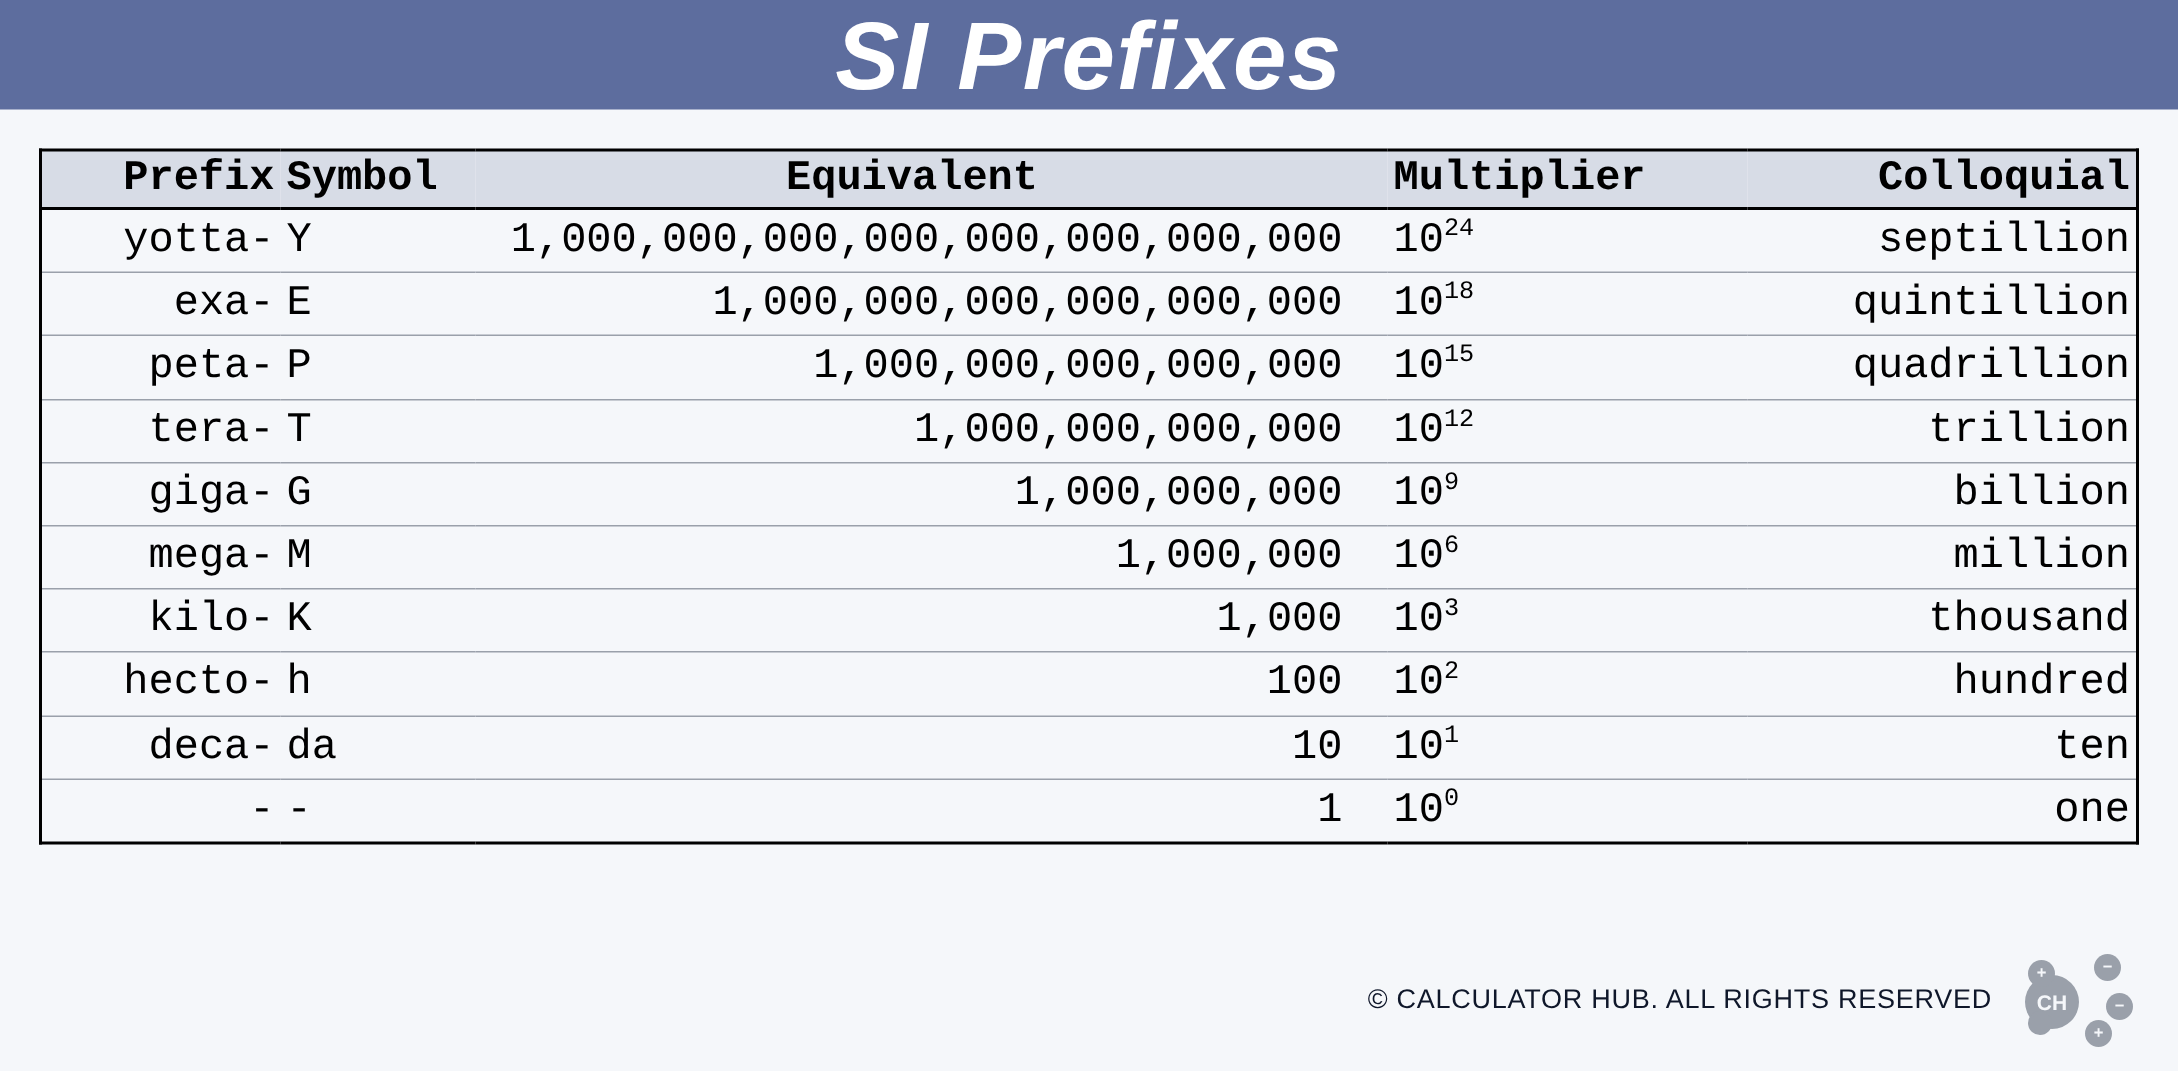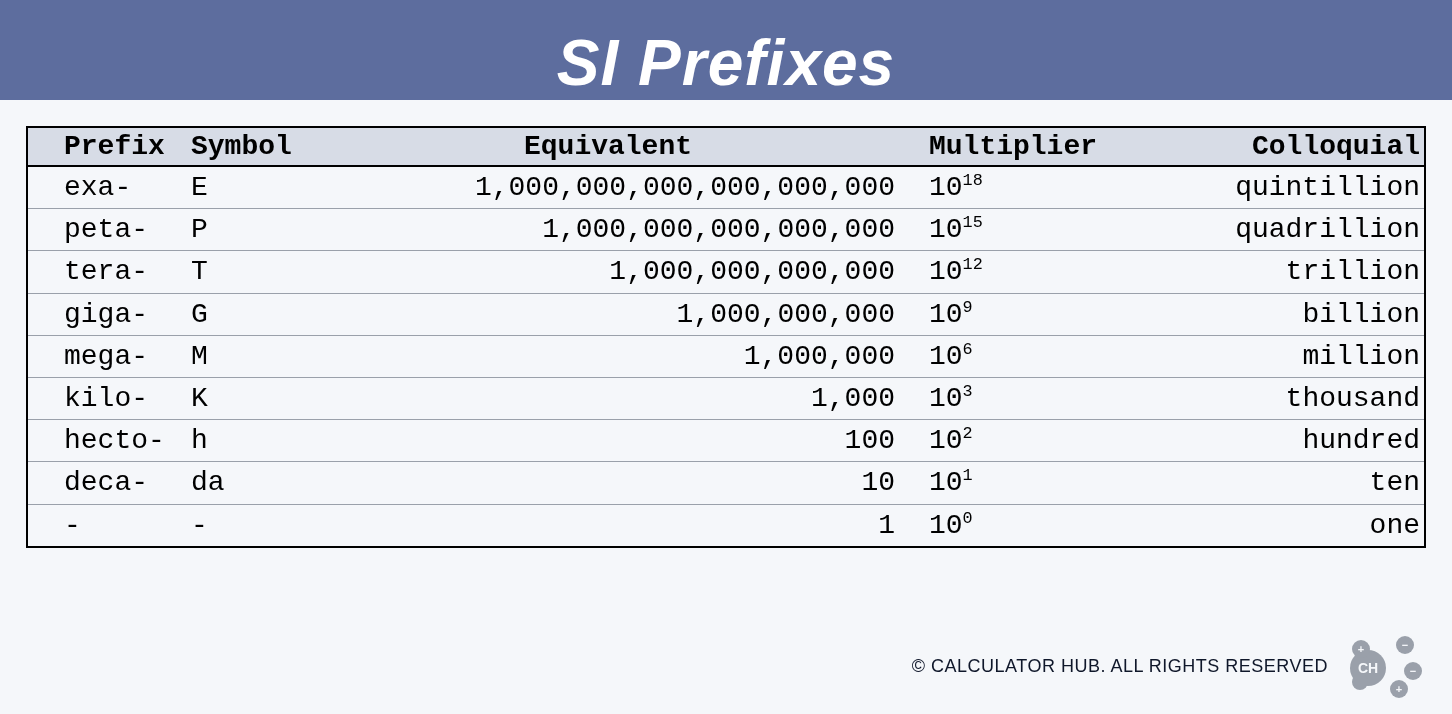--- a/index.html
+++ b/index.html
@@ -5,24 +5,24 @@
   * { box-sizing: border-box; margin: 0; padding: 0; }
   body {
     width: 1452px;
     height: 714px;
     background: #f5f7fa;
     font-family: "Courier New", Courier, monospace;
     overflow: hidden;
   }
   .header-band {
     width: 100%;
-    height: 100px;
+    height: 73px;
     background: #5d6d9e;
     display: flex;
-    align-items: flex-end;
+    align-items: center;
     justify-content: center;
   }
   .title {
     color: #ffffff;
     font-family: Arial, Helvetica, sans-serif;
     font-size: 64px;
     font-weight: 900;
     font-style: italic;
     letter-spacing: 1px;
   }
@@ -42,21 +42,21 @@
     border-bottom: 2px solid #000;
     font-family: "Courier New", Courier, monospace;
   }
   table.si tbody td {
     border-top: 1px solid #9aa0aa;
     padding: 1px 4px;
     line-height: 1.4;
     white-space: nowrap;
   }
   
-  table.si th:nth-child(1), table.si td:nth-child(1){ text-align:left; padding-left: 36px; width: 160px;}
+  table.si th:nth-child(1), table.si td:nth-child(1){ text-align:right; padding-left: 26px; width: 160px;}
   table.si th:nth-child(2), table.si td:nth-child(2){ text-align:left; width: 130px;}
   table.si th:nth-child(3), table.si td:nth-child(3){ text-align:right;  padding-right: 30px;}
   table.si th:nth-child(4), table.si td:nth-child(4){ text-align:left; width: 240px;}
   table.si th:nth-child(5), table.si td:nth-child(5){ text-align:right; padding-left: 18px; width: 260px;}
   table.si th:nth-child(3){ text-align:center; }
   sup { font-size: 0.6em; vertical-align: super; line-height: 0; }
   .footer {
     position: absolute;
     bottom: 18px;
     right: 28px;
@@ -91,20 +91,27 @@
     <thead>
       <tr>
         <th>Prefix</th>
         <th>Symbol</th>
         <th>Equivalent</th>
         <th>Multiplier</th>
         <th>Colloquial</th>
       </tr>
     </thead>
     <tbody id="si-body">
+        <tr>
+          <td>yotta-</td>
+          <td>Y</td>
+          <td>1,000,000,000,000,000,000,000,000</td>
+          <td><span>10</span><sup>24</sup></td>
+          <td>septillion</td>
+        </tr>
         <tr>
           <td>exa-</td>
           <td>E</td>
           <td>1,000,000,000,000,000,000</td>
           <td><span>10</span><sup>18</sup></td>
           <td>quintillion</td>
         </tr>
         <tr>
           <td>peta-</td>
           <td>P</td>

